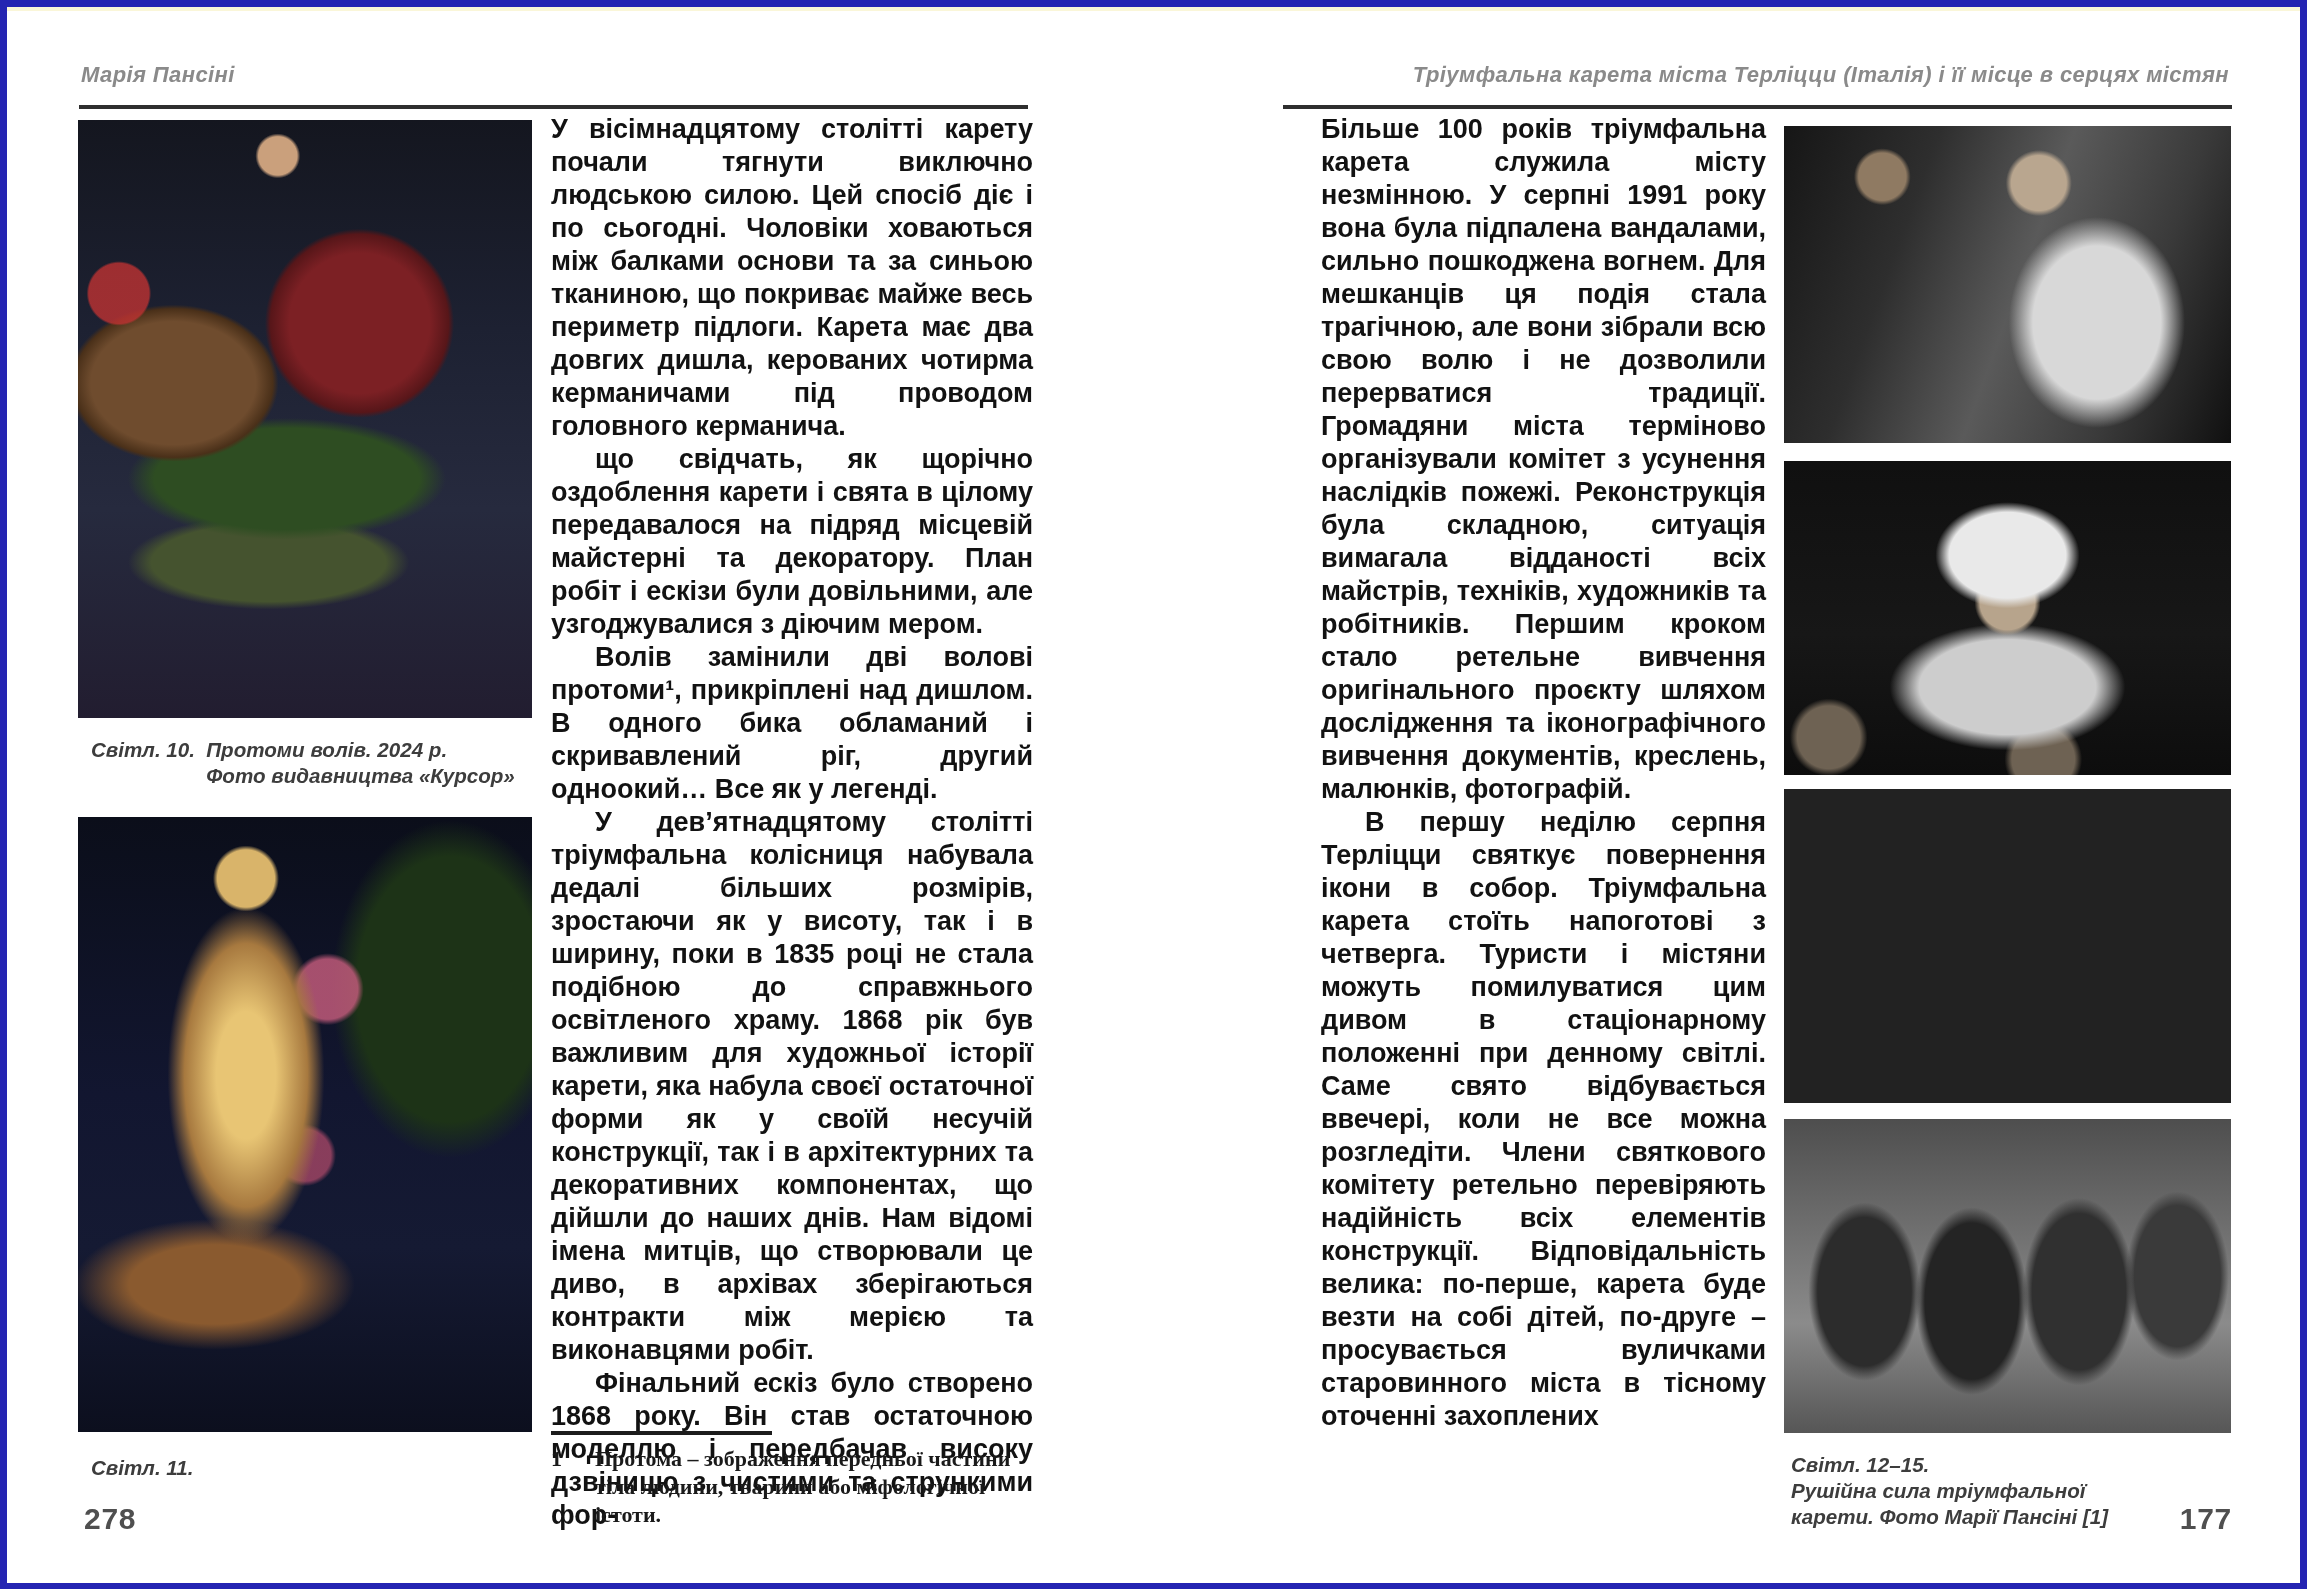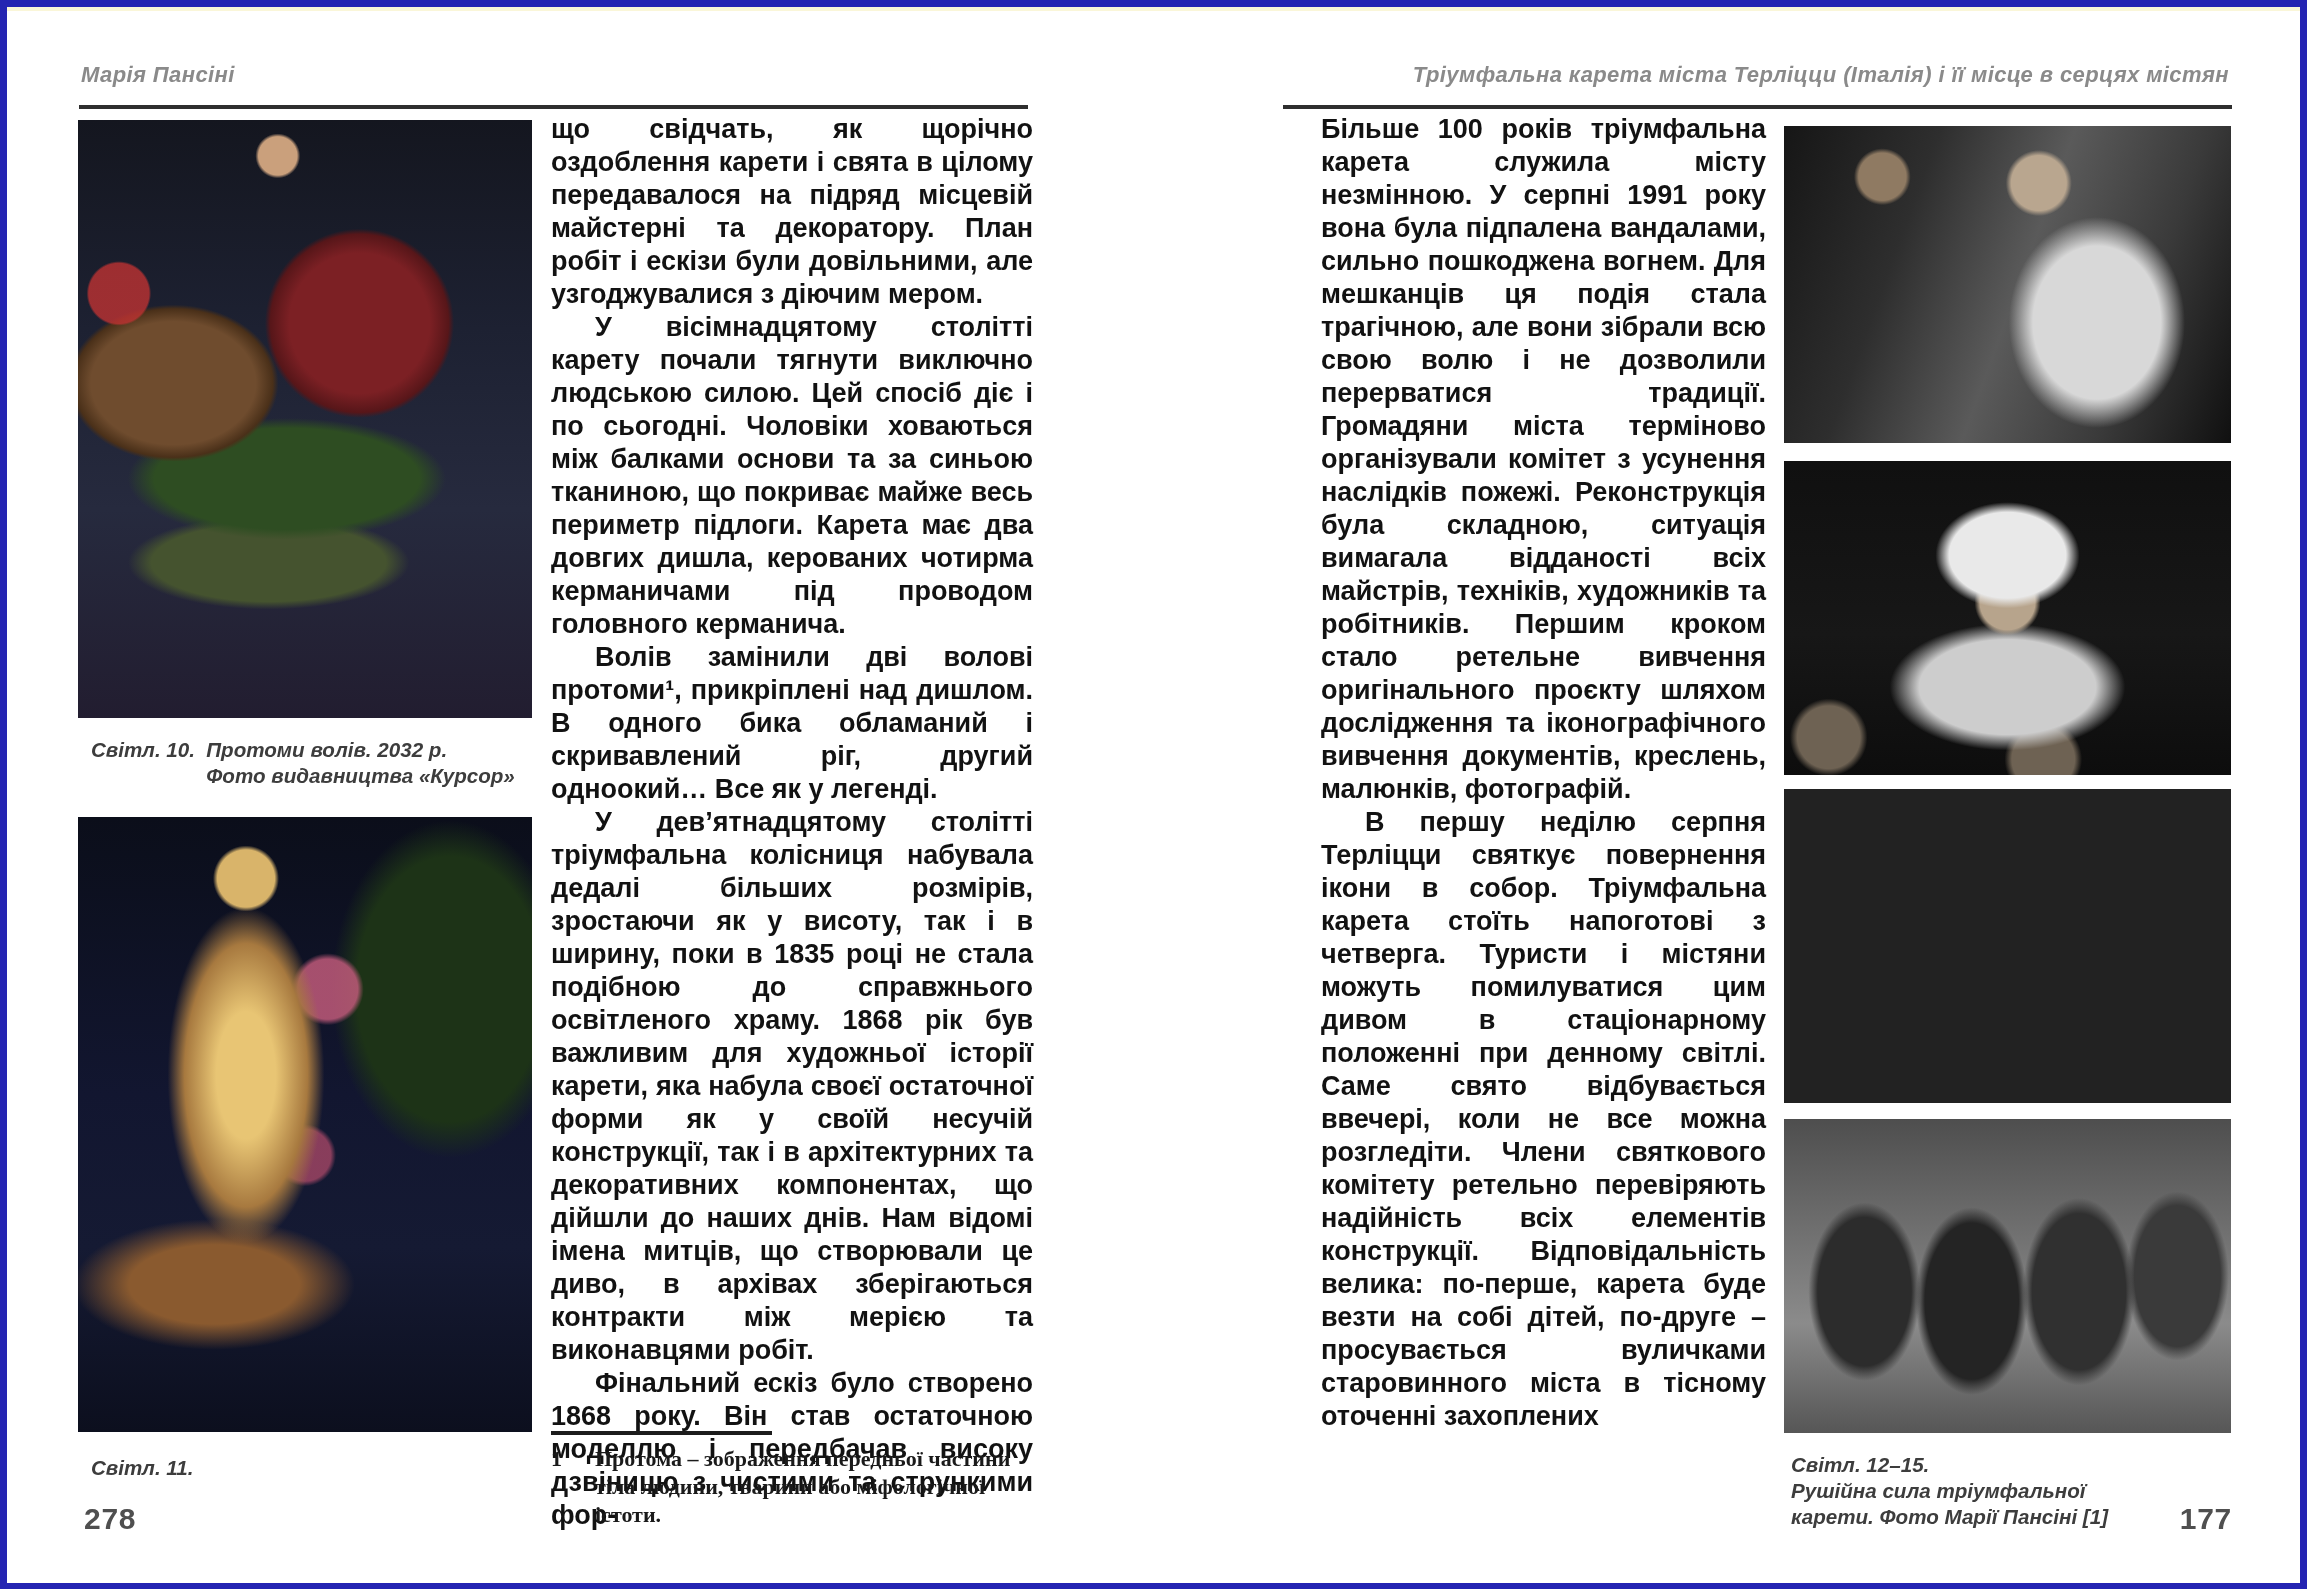--- a/index.html
+++ b/index.html
@@ -146,33 +146,33 @@
   <div class="running-head head-left">Марія Пансіні</div>
   <div class="head-rule rule-left"></div>
 
   <div class="running-head head-right">Тріумфальна карета міста Терліцци (Італія) і її місце в серцях містян</div>
   <div class="head-rule rule-right"></div>
 
   <div class="photo photo-protomes"></div>
   <div class="caption cap10">
     <span class="cap-label">Світл. 10.</span>
     <span class="cap-lines">
-        <div class="capline">Протоми волів. 2032 р.</div>
+        <div class="capline">Протоми волів. 2024 р.</div>
         <div class="capline">Фото видавництва «Курсор»</div>
       </span>
   </div>
 
   <div class="photo photo-carriage-night"></div>
   <div class="caption cap11">
     <span class="cap-label">Світл. 11.</span>
   </div>
 
   <div class="col col-left">
+      <div class="para">У вісімнадцятому столітті карету почали тягнути виключно людською силою. Цей спосіб діє і по сьогодні. Чоловіки ховаються між балками основи та за синьою тканиною, що покриває майже весь периметр підлоги. Карета має два довгих дишла, керованих чотирма керманичами під проводом головного керманича.</div>
       <div class="para">що свідчать, як щорічно оздоблення карети і свята в цілому передавалося на підряд місцевій майстерні та декоратору. План робіт і ескізи були довільними, але узгоджувалися з діючим мером.</div>
-      <div class="para">У вісімнадцятому столітті карету почали тягнути виключно людською силою. Цей спосіб діє і по сьогодні. Чоловіки ховаються між балками основи та за синьою тканиною, що покриває майже весь периметр підлоги. Карета має два довгих дишла, керованих чотирма керманичами під проводом головного керманича.</div>
       <div class="para">Волів замінили дві волові протоми¹, прикріплені над дишлом. В одного бика обламаний і скривавлений ріг, другий одноокий… Все як у легенді.</div>
       <div class="para">У дев’ятнадцятому столітті тріумфальна колісниця набувала дедалі більших розмірів, зростаючи як у висоту, так і в ширину, поки в 1835 році не стала подібною до справжнього освітленого храму. 1868 рік був важливим для художньої історії карети, яка набула своєї остаточної форми як у своїй несучій конструкції, так і в архітектурних та декоративних компонентах, що дійшли до наших днів. Нам відомі імена митців, що створювали це диво, в архівах зберігаються контракти між мерією та виконавцями робіт.</div>
       <div class="para">Фінальний ескіз було створено 1868 року. Він став остаточною моделлю і передбачав високу дзвіницю з чистими та стрункими фор-</div>
     </div>
 
   <div class="footnote-rule"></div>
   <div class="footnote">
     <span class="fn-marker">1</span>
     <span class="fn-text">Протома – зображення передньої частини тіла людини, тварини або міфологічної істоти.</span>
   </div>

